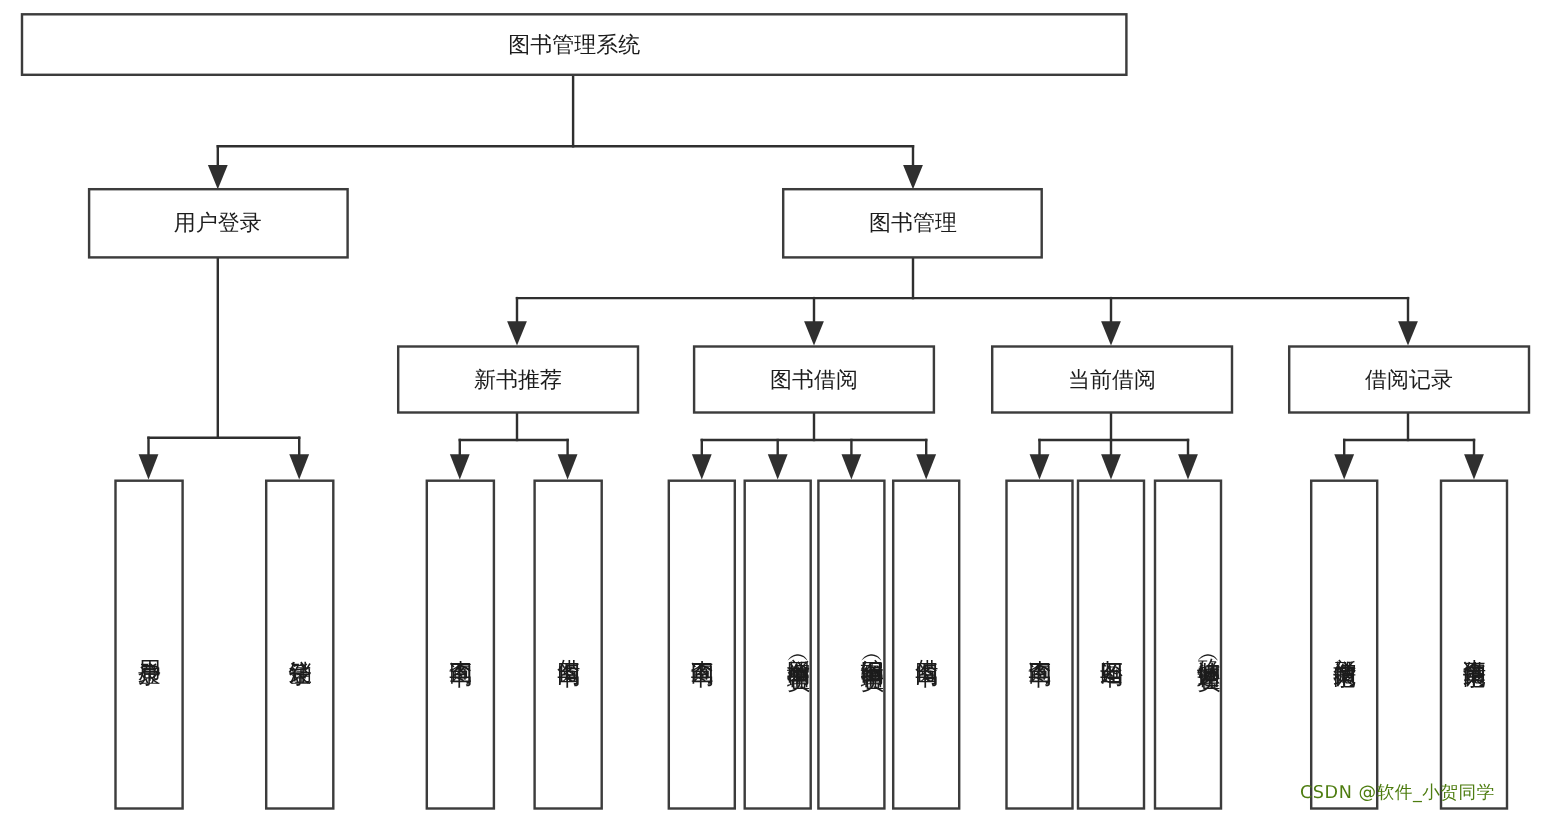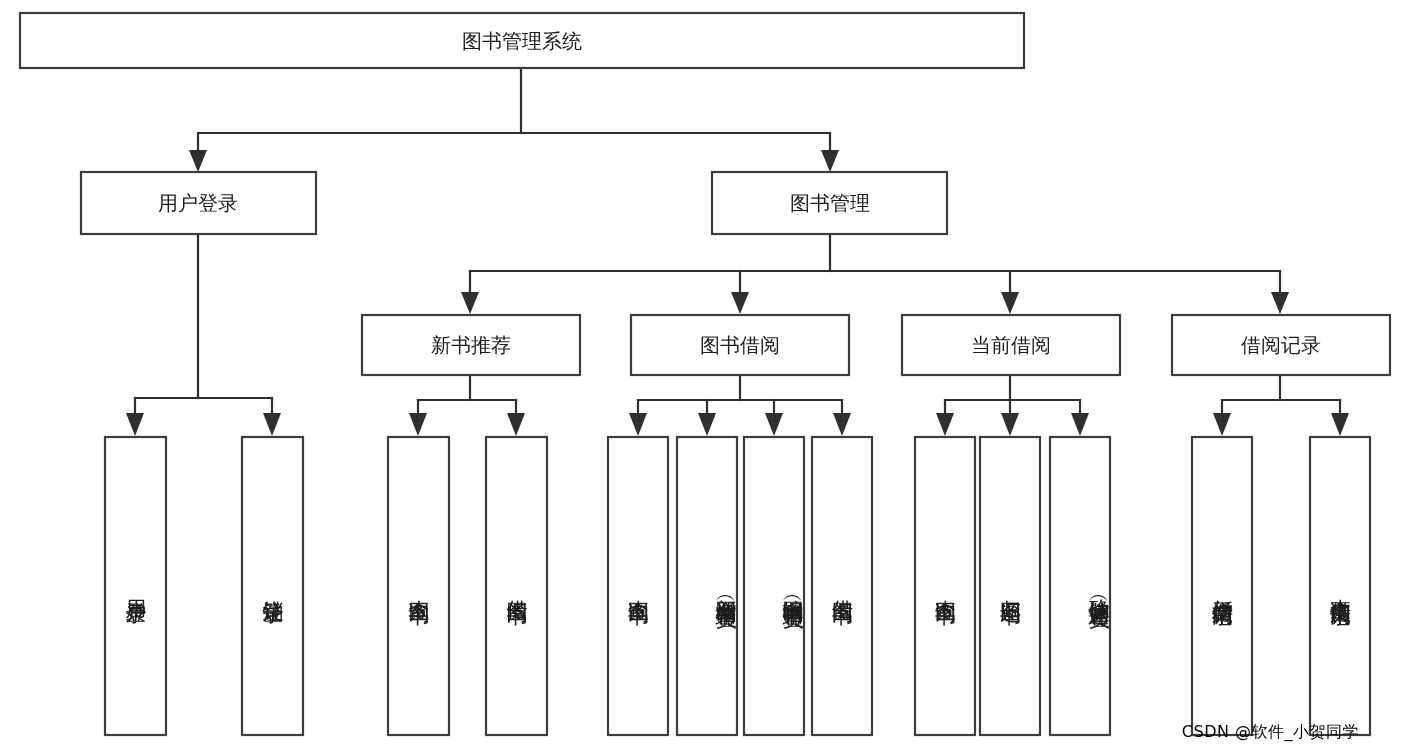--- a/index.html
+++ b/index.html
@@ -63,24 +63,24 @@
     text-align: center;
     display: flex;
     align-items: center;
     justify-content: center;
     pointer-events: none;
     user-select: none;
   }
   #watermark {
     position: absolute;
     right: 8px;
-    bottom: 4px;
+    bottom: 16px;
     font-family: "DejaVu Sans", "Liberation Sans", sans-serif;
     font-size: 16px;
-    color: #000000;
+    color: #4d7c0f;
     letter-spacing: 0.5px;
     user-select: none;
     white-space: nowrap;
   }
 </style>
 </head>
 <body>
 
 <div id="diagram-root">
 

